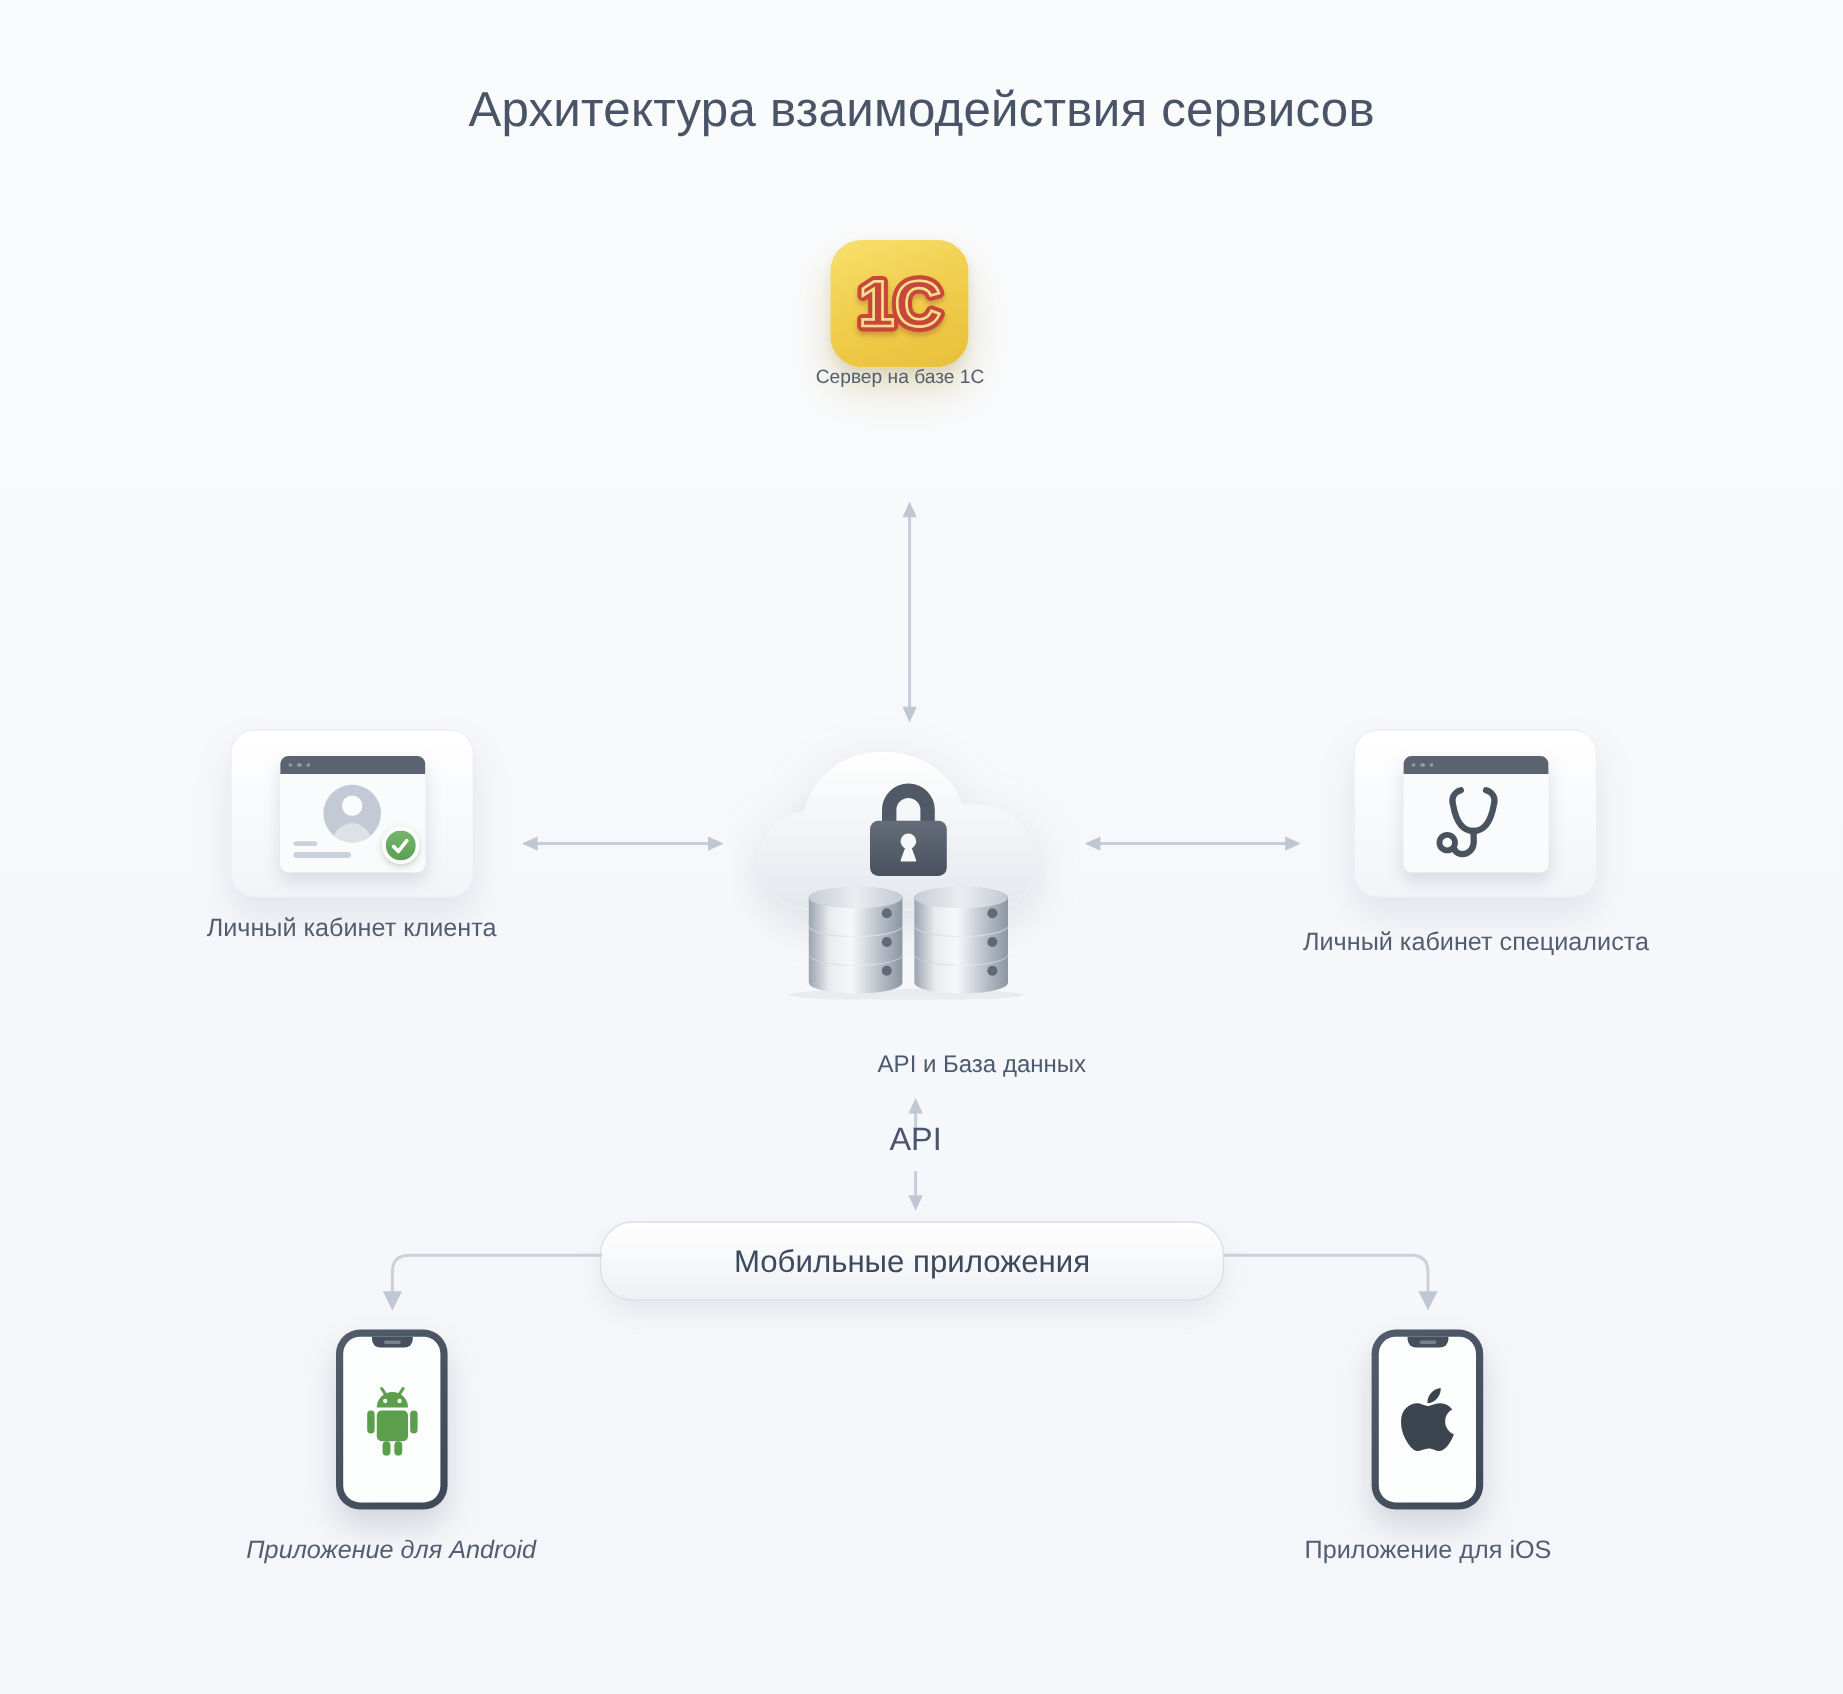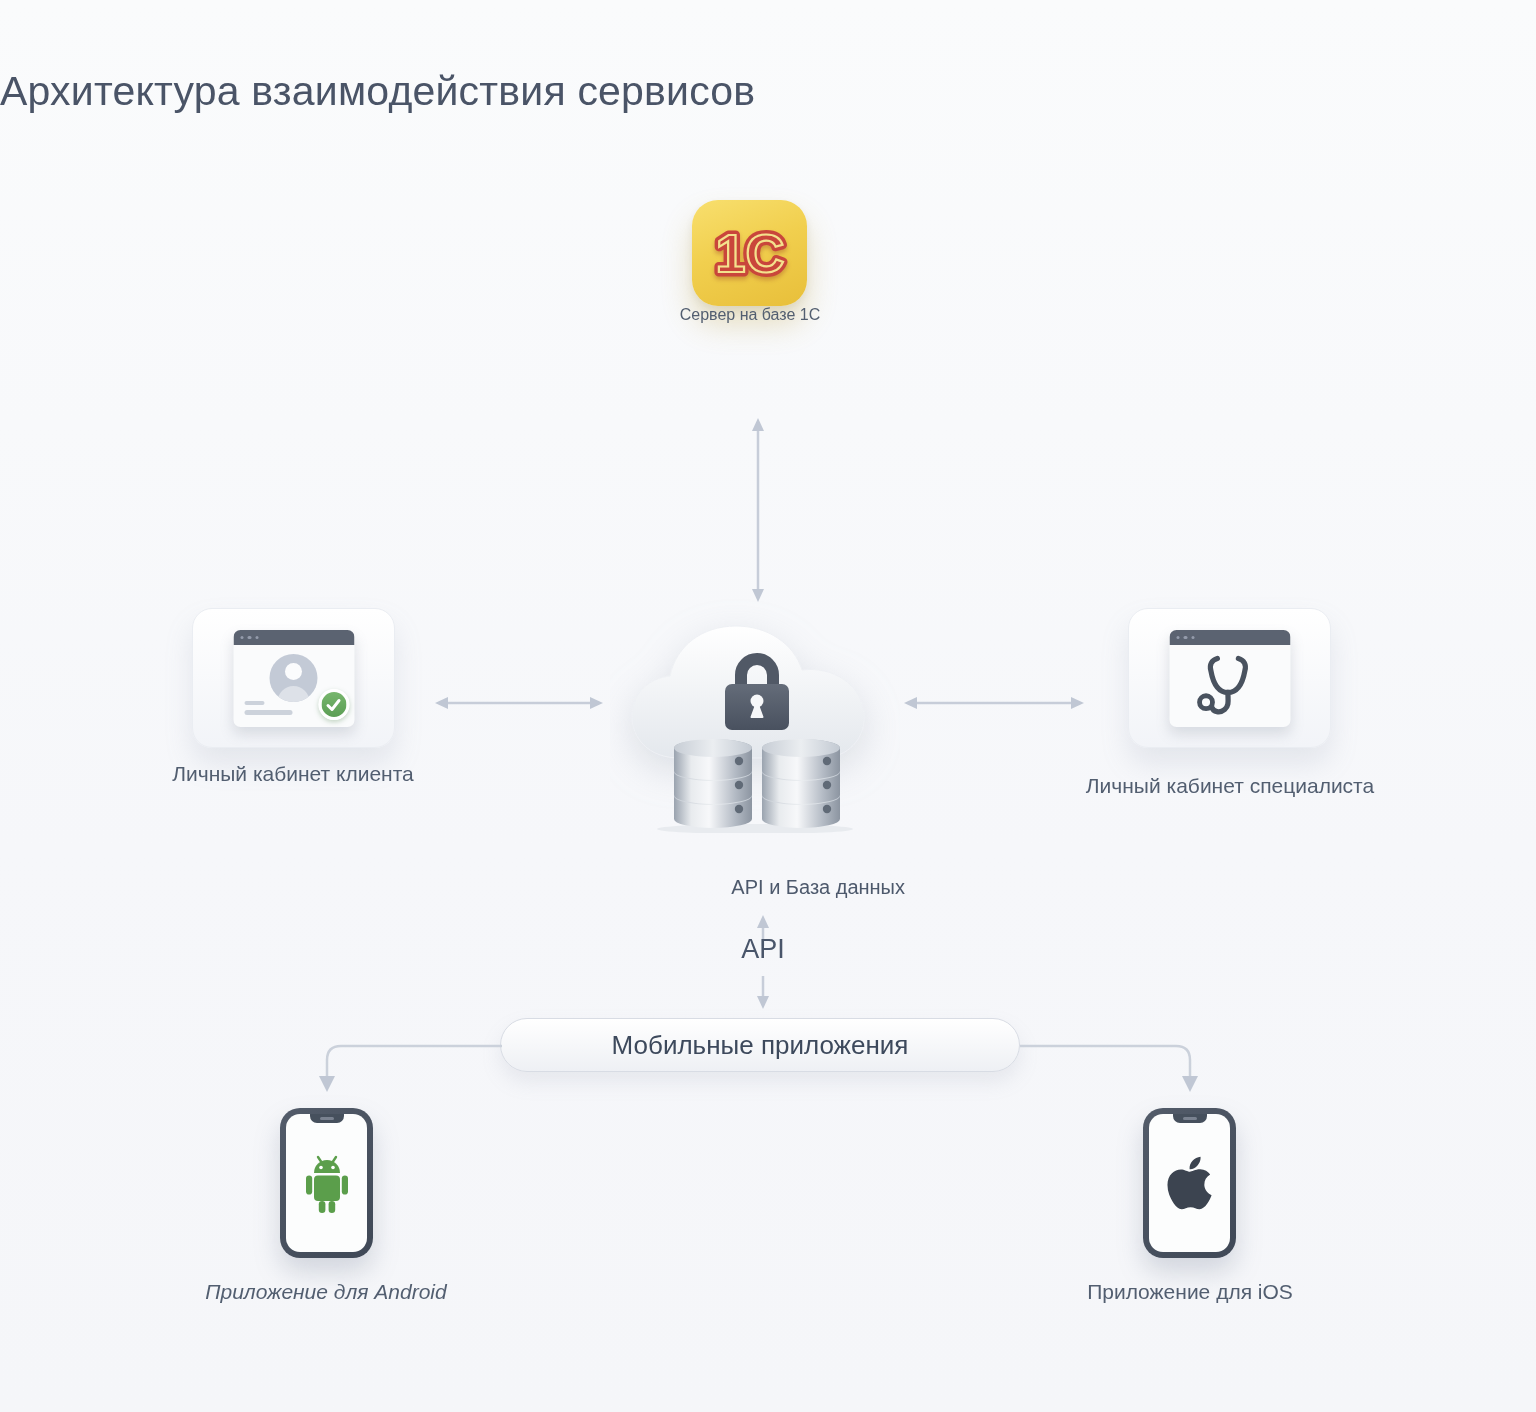--- a/index.html
+++ b/index.html
@@ -5,21 +5,21 @@
   * { margin:0; padding:0; box-sizing:border-box; }
   html,body { background:#eef0f4; }
   .canvas {
     position:relative; width:1536px; height:1412px; margin:0 auto;
     background:linear-gradient(180deg,#fafbfc 0%,#f6f7fa 60%,#f5f6f9 100%);
     overflow:hidden;
     font-family:"Liberation Sans", sans-serif;
   }
   .page-title {
     position:absolute; top:68px; left:0; width:100%;
-    text-align:left; font-size:41px; font-weight:500;
+    text-align:center; font-size:41px; font-weight:500;
     color:#4a5467; letter-spacing:.2px;
   }
   .node-label {
     position:absolute; text-align:center;
     font-size:21px; color:#525e70;
   }
 
   
   .onec-icon {
     position:absolute; left:692px; top:184px; width:115px; height:106px;
@@ -90,21 +90,21 @@
     position:absolute; right:5px; bottom:7px; width:31px; height:31px;
     border-radius:50%; border:3px solid #ffffff;
     background:linear-gradient(180deg,#77b66d,#5c9e55);
     display:flex; align-items:center; justify-content:center;
     box-shadow:0 2px 5px rgba(90,140,90,.35);
   }
   .steth-box { display:flex; align-items:center; justify-content:center; height:82px; }
 
   
   .pill {
-    position:absolute; left:500px; top:1018px; width:520px; height:54px;
+    position:absolute; left:500px; top:1018px; width:520px; height:66px;
     border-radius:27px; border:1.5px solid #d8dce4;
     background:linear-gradient(180deg,#ffffff 0%,#eef0f4 100%);
     box-shadow:0 10px 20px rgba(140,150,170,.15);
     display:flex; align-items:center; justify-content:center;
     font-size:26px; font-weight:500; color:#3d495c;
   }
 
   
   .phone {
     position:absolute; top:1108px; width:93px; height:150px;

